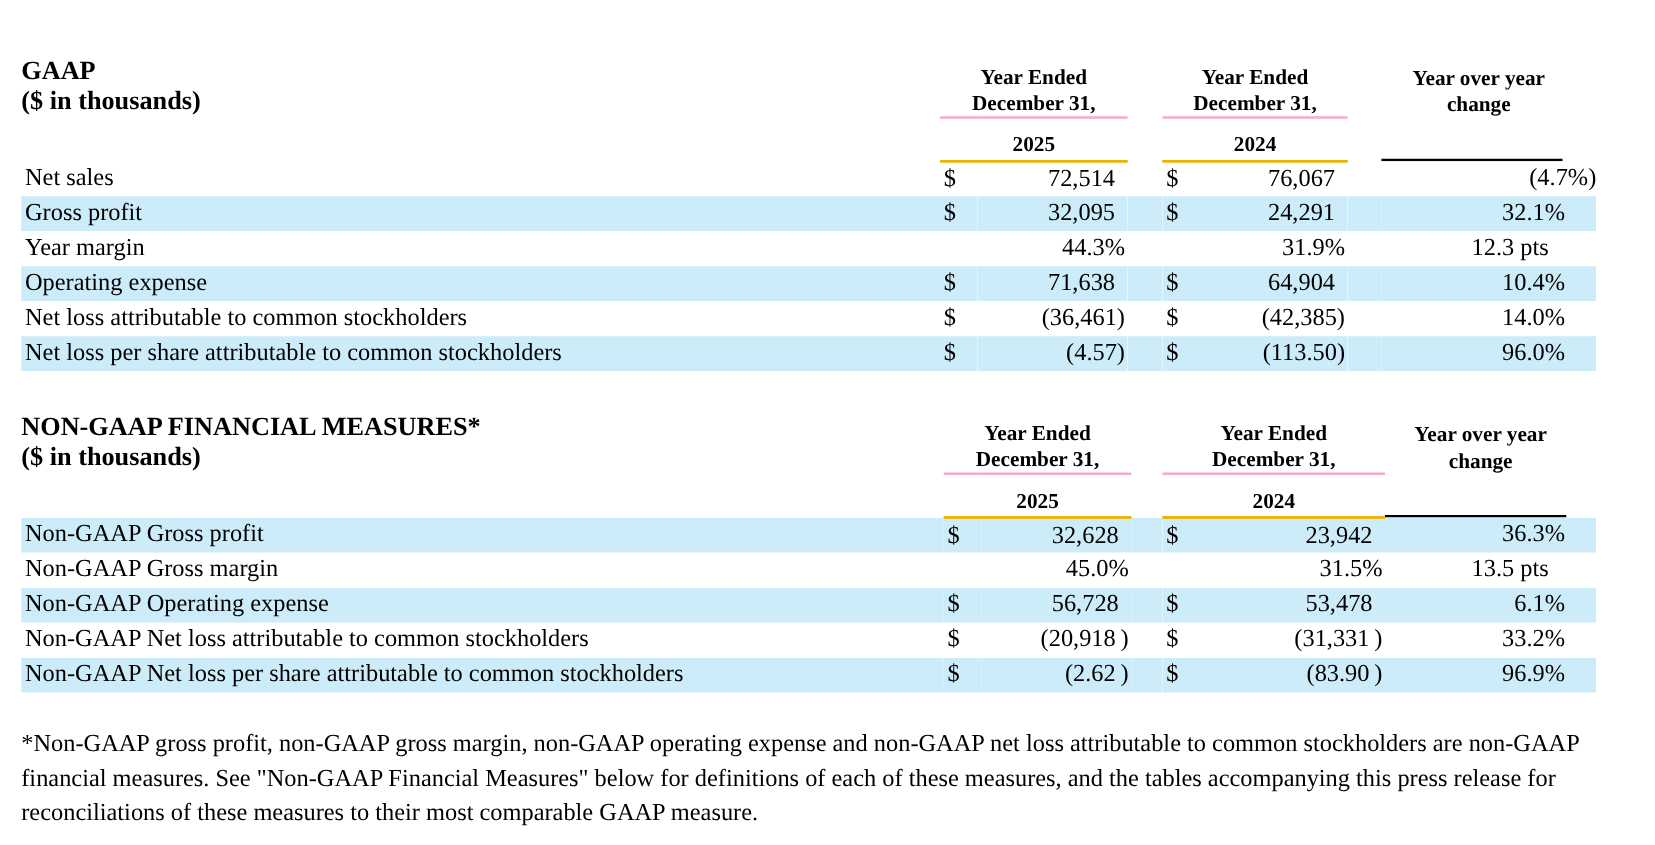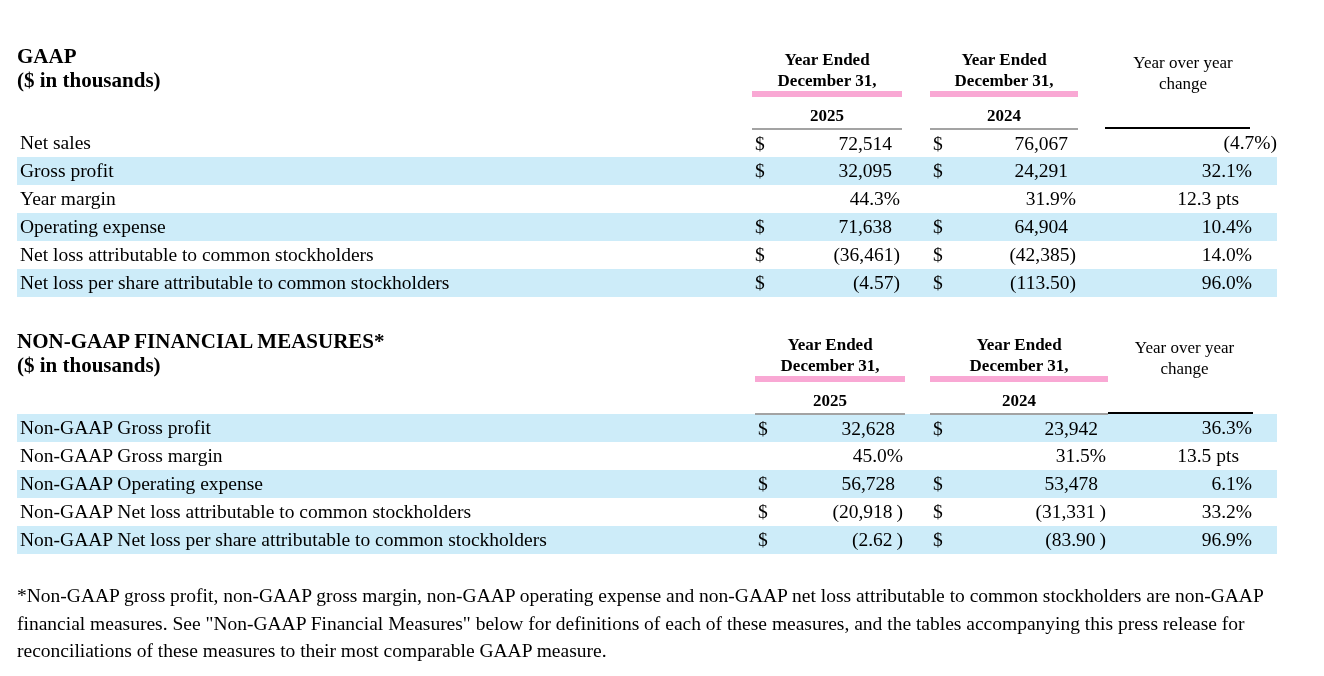--- a/index.html
+++ b/index.html
@@ -39,31 +39,31 @@
   td { font-size: 19.5px; overflow: hidden; white-space: nowrap; }
 
   
   tr.hdr-row { height: 50px; }
   tr.hdr-spacer { height: 12px; }
   tr.year-row { height: 22px; }
   td.title-cell { vertical-align: top; font-weight: bold; font-size: 21px; line-height: 24px; }
   td.col-head {
     vertical-align: bottom; text-align: center;
     font-weight: bold; font-size: 17px; line-height: 21px;
-    border-bottom: 6px solid #f9a8d4;
+    border-bottom: 2px solid #f9a8d4;
   }
   td.yoy-head {
     vertical-align: bottom; text-align: center;
-    font-weight: normal; font-size: 17px; line-height: 21px;
+    font-weight: bold; font-size: 17px; line-height: 21px;
     padding-right: 16px;
   }
   td.year-cell {
     vertical-align: bottom; text-align: center;
     font-weight: bold; font-size: 17px;
-    border-bottom: 2px solid #a3a3a3; padding-bottom: 2px;
+    border-bottom: 2px solid #eab308; padding-bottom: 2px;
   }
   td.yoy-rule-cell { vertical-align: bottom; }
   .rule { display: block; width: 145px; height: 21px; border-bottom: 2px solid #000; }
 
   
   tbody.data tr { height: 28px; }
   td.lbl { text-align: left; padding-left: 3px; }
   td.cur { text-align: left; padding-left: 3px; }
   td.num { text-align: right; }
   td.val { padding-right: 10px; }

